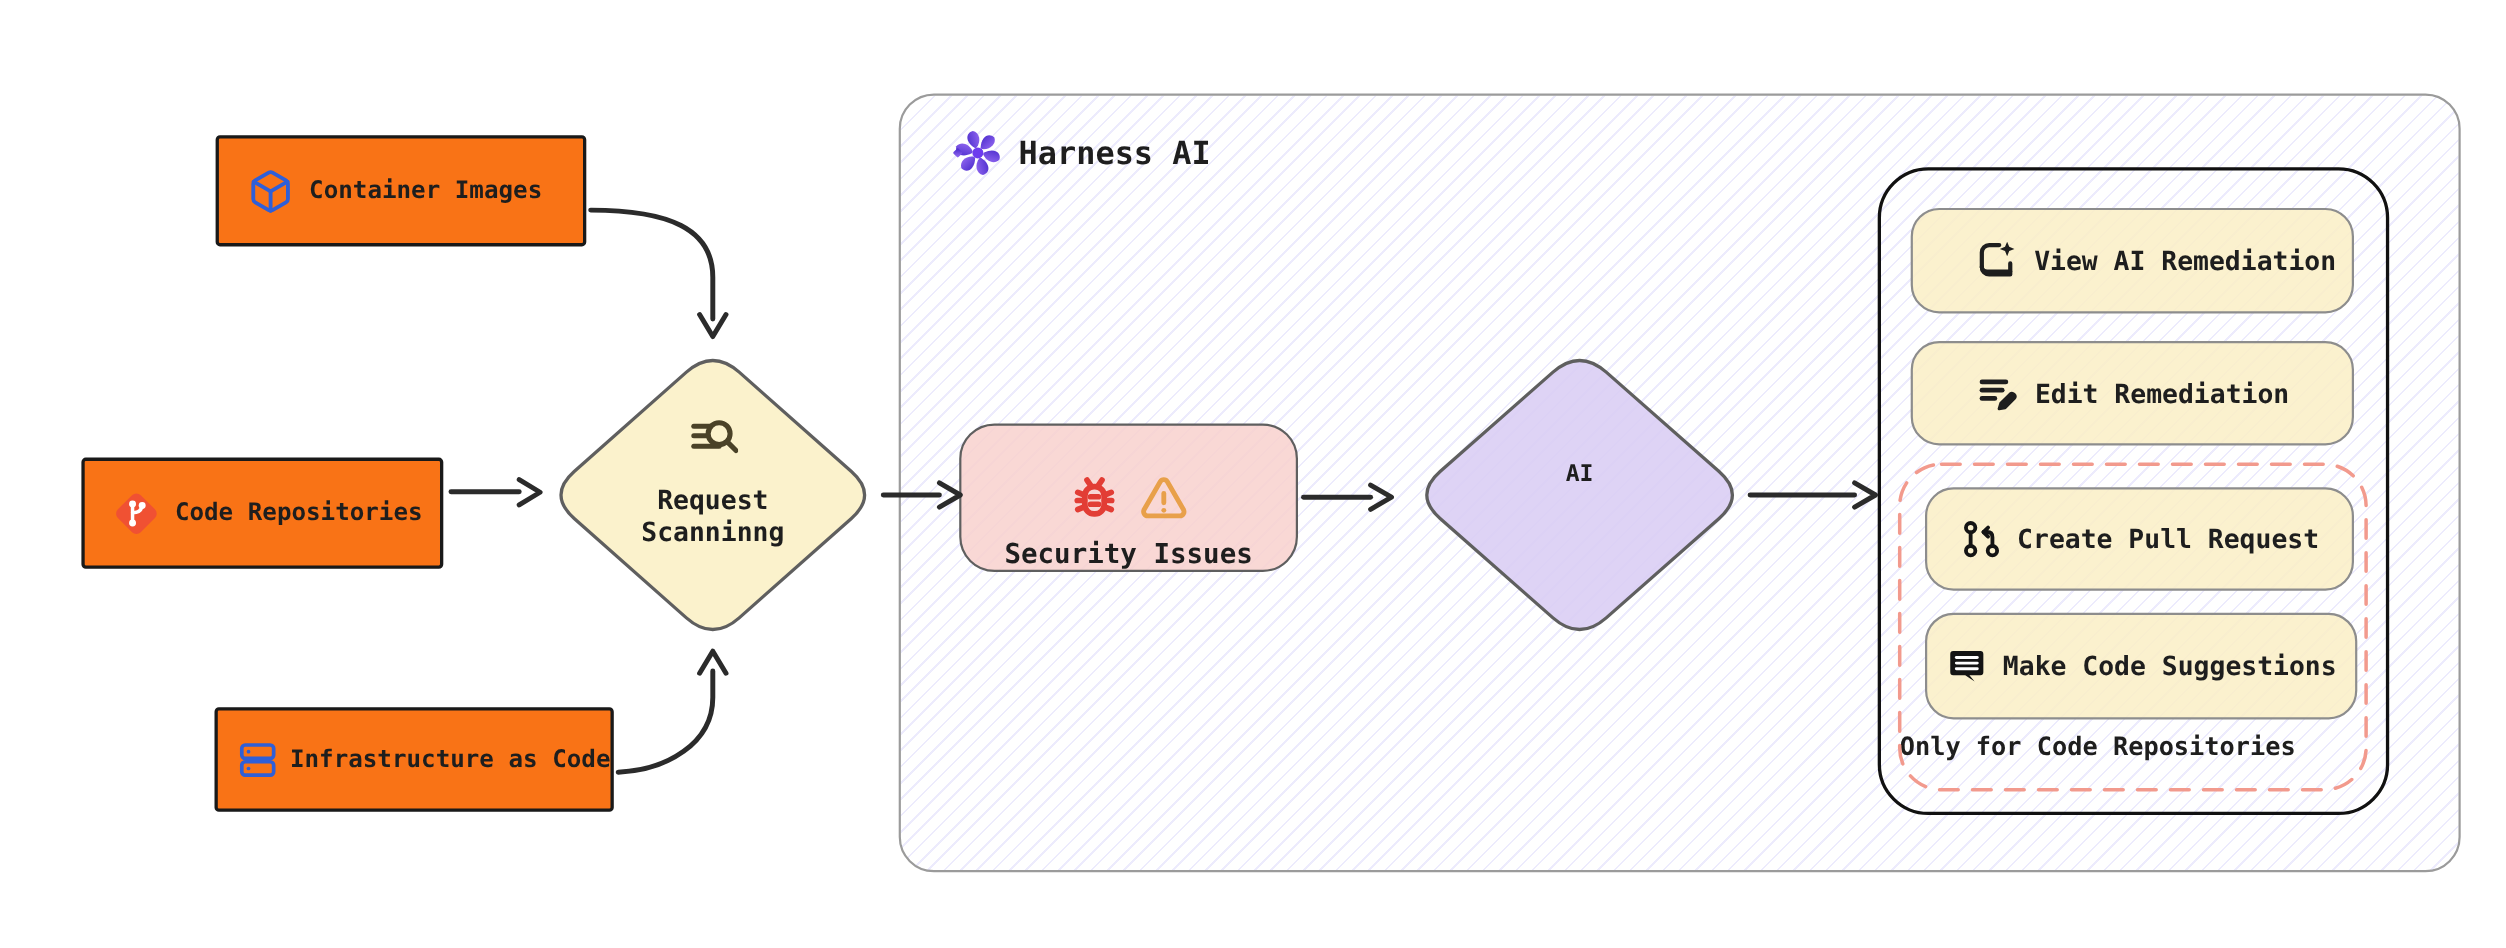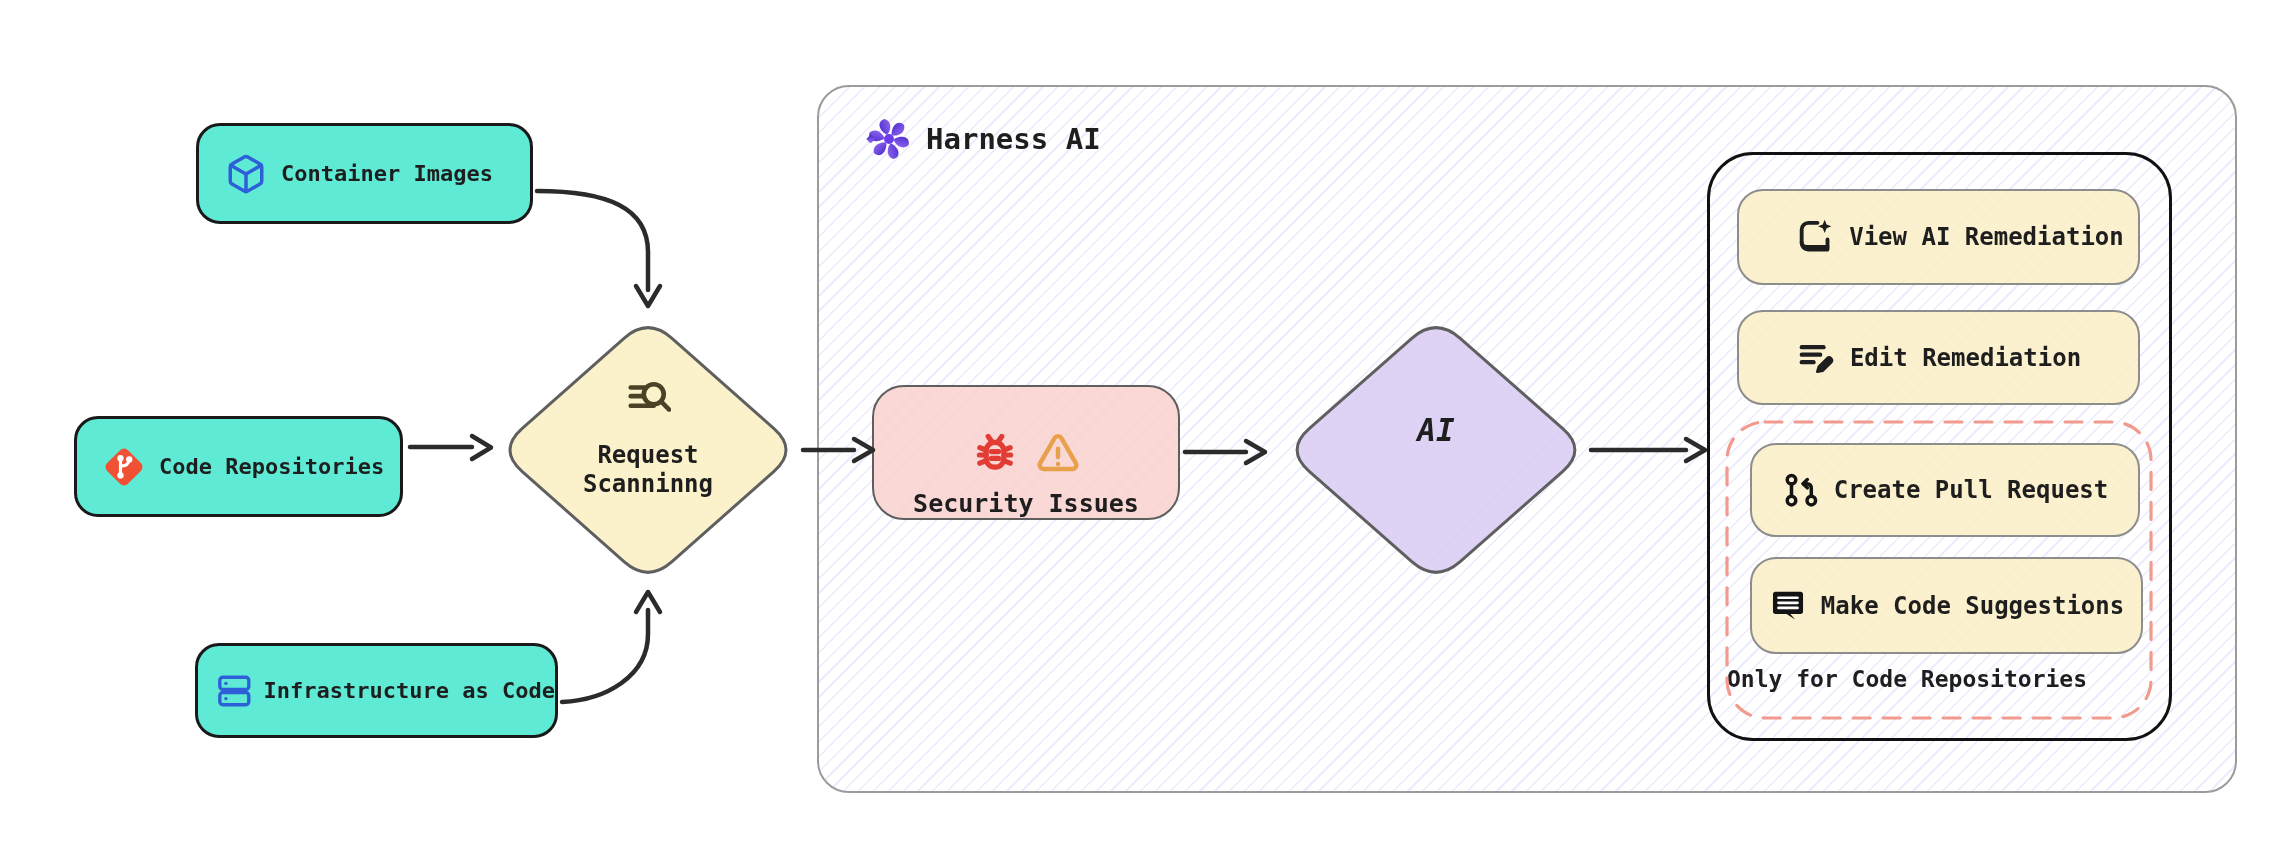--- a/index.html
+++ b/index.html
@@ -13,21 +13,21 @@
     border:2.5px solid #9b9b9b;border-radius:32px;box-sizing:border-box;
     background-color:#ffffff;
     background-image:repeating-linear-gradient(135deg,rgba(146,138,242,0.17) 0px,rgba(146,138,242,0.17) 1.6px,transparent 1.6px,transparent 10.5px);
     z-index:1;
   }
   .harness-header{position:absolute;left:46px;top:28px;display:flex;align-items:flex-end;gap:13px;}
   .harness-title{font-size:29px;font-weight:bold;line-height:48px;}
   
   .node{position:absolute;box-sizing:border-box;display:flex;align-items:center;z-index:2;}
   .src-node{
-    background:#5eead4;border:3px solid #191919;border-radius:24px;
+    background:#f97316;border:3px solid #191919;border-radius:4px;
     justify-content:flex-start;padding-left:26px;gap:14px;
   }
   .src-node .lbl{font-size:22px;font-weight:bold;white-space:nowrap;}
   .issues-node{
     background:rgba(248,209,206,0.85);border:2.5px solid #5f5f5f;border-radius:32px;
     flex-direction:column;justify-content:flex-start;padding-top:16px;gap:10px;
   }
   .issues-node .icon-row{display:flex;align-items:center;gap:16px;height:50px;}
   .issues-node .lbl{font-size:25px;font-weight:bold;}
   .black-frame{
@@ -40,21 +40,21 @@
   }
   .btn .lbl{font-size:24px;font-weight:bold;white-space:nowrap;}
   .note-label{
     position:absolute;left:1727px;top:666px;width:424px;text-align:left;
     font-size:23px;font-weight:bold;z-index:3;
   }
   
   .dia-text{position:absolute;text-align:center;font-weight:bold;z-index:6;}
   #scan-icon{position:absolute;left:625px;top:376px;z-index:6;}
   #scan-text{left:498px;top:441px;width:300px;font-size:24px;line-height:29px;}
-  #rem-text{left:1286px;top:414px;width:300px;font-size:31px;line-height:32px;font-style:italic;}
+  #rem-text{left:1286px;top:414px;width:300px;font-size:21px;line-height:32px;}
   
   #overlay{position:absolute;left:0;top:0;width:2278px;height:862px;z-index:5;pointer-events:none;}
   .arrow{stroke:#2b2b2b;stroke-width:4.5;fill:none;stroke-linecap:round;stroke-linejoin:round;}
   svg{display:block;}
 </style>
 </head>
 <body>
 
 <div id="canvas">
 

